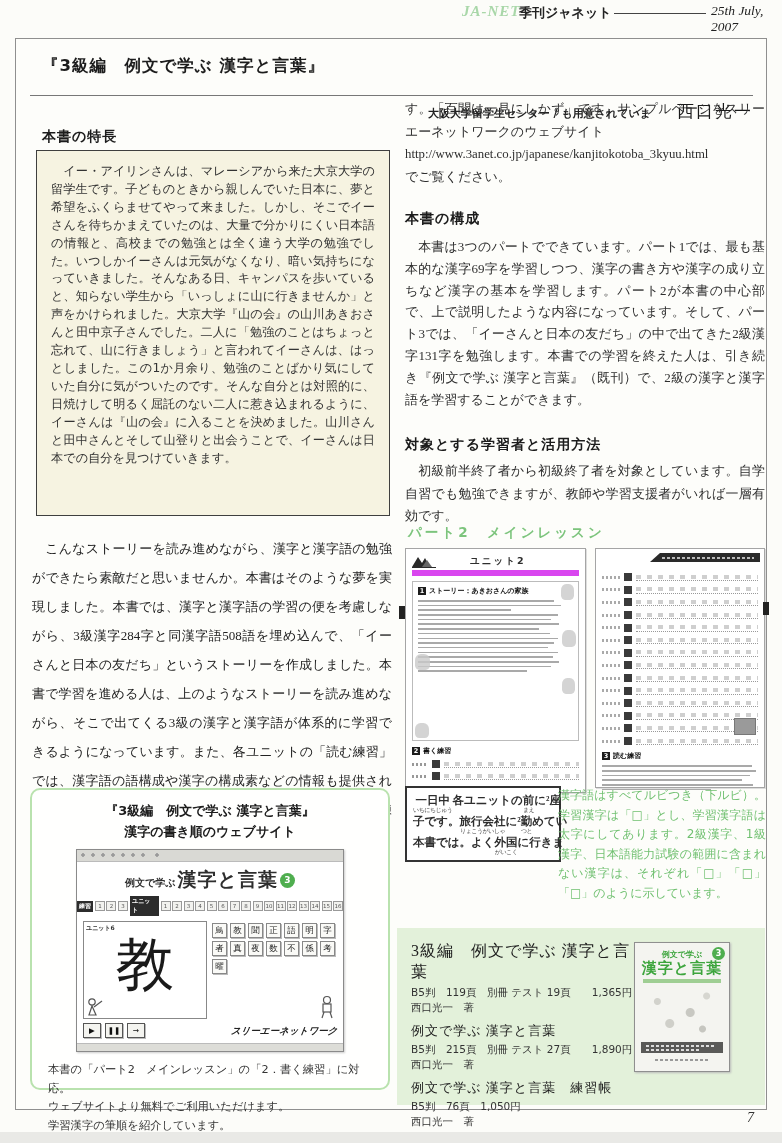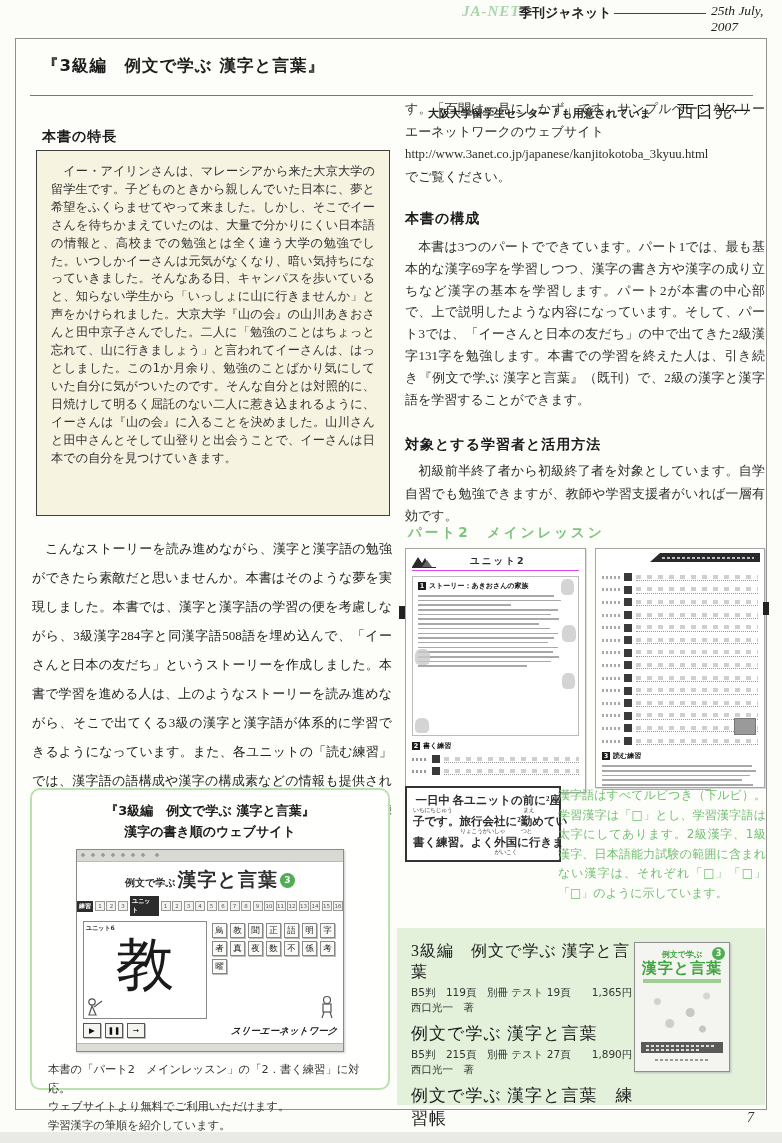--- a/index.html
+++ b/index.html
@@ -44,21 +44,21 @@
   .part2{left:408px;top:524px;font-family:"DejaVu Sans","Liberation Sans",sans-serif;
          font-size:13.5px;letter-spacing:3px;color:#7cc47c;font-weight:bold;}
 
   
   .bpage{background:#fff;border:1px solid #a5a5a5;box-shadow:1px 1px 0 #ddd;}
   .lpage{left:405px;top:548px;width:181px;height:245px;padding:6px;box-sizing:border-box;}
   .rpage{left:595px;top:548px;width:170px;height:240px;padding:6px 6px 4px;box-sizing:border-box;}
   .tabL{left:399px;top:606px;width:6px;height:13px;background:#222;}
   .tabR{left:763px;top:602px;width:6px;height:13px;background:#222;}
 
-  .lp-head{display:flex;align-items:flex-end;gap:8px;border-bottom:1px solid #d946ef;padding-bottom:2px;}
+  .lp-head{display:flex;align-items:flex-end;gap:8px;border-bottom:6px solid #d946ef;padding-bottom:2px;}
   .lp-unit{font-family:"DejaVu Sans",sans-serif;font-weight:bold;font-size:9.5px;letter-spacing:2px;margin-left:26px;}
   .sheet{margin-top:5px;border:1px solid #bbb;padding:4px 5px;position:relative;height:150px;}
   .secband{display:flex;align-items:center;gap:3px;margin-bottom:4px;}
   .numbox{background:#1c1c1c;color:#fff;font-family:"DejaVu Sans",sans-serif;font-weight:bold;
           font-size:6.5px;width:8px;height:8px;line-height:8px;text-align:center;flex:0 0 auto;}
   .seclab{font-family:"DejaVu Sans",sans-serif;font-weight:bold;font-size:7px;color:#111;}
   .glines div{height:1.6px;background:#a9a9a9;margin:3.1px 0;}
   .figblob{position:absolute;background:#c9c9c9;border-radius:40% 40% 30% 30%;opacity:.8;}
   .lp-write{margin-top:5px;}
   .wrow{display:flex;align-items:center;gap:4px;margin-top:4px;}
@@ -122,21 +122,21 @@
   .ctrl{border:1px solid #555;background:#f4f4f0;width:16px;height:13px;font-size:7.5px;line-height:13px;
         text-align:center;font-family:"DejaVu Sans",sans-serif;color:#111;box-shadow:1px 1px 0 #bbb;}
   .brand{margin-left:auto;font-style:italic;font-weight:bold;font-size:9.5px;color:#222;
          font-family:"Liberation Serif",serif;transform:skewX(-8deg);}
   .person{position:absolute;}
   .web-caption{margin:9px 16px 0;font-family:"DejaVu Sans","Liberation Sans",sans-serif;font-size:11.3px;line-height:18.5px;color:#333;}
 
   
   .bookpanel{left:397px;top:928px;width:368px;height:177px;background:#e3f1da;}
   .books{position:absolute;left:14px;top:6px;width:230px;}
-  .bk-title{font-size:17px;color:#1e1e1e;letter-spacing:1px;margin-top:7px;}
+  .bk-title{font-size:13px;color:#1e1e1e;letter-spacing:1px;margin-top:7px;}
   .bk-title.big{font-size:16px;}
   .bk-meta{font-family:"DejaVu Sans",sans-serif;font-size:10.5px;color:#333;margin-top:3px;}
   .bk-author{font-family:"DejaVu Sans",sans-serif;font-size:10.5px;color:#333;margin-top:1px;}
   .cover{position:absolute;left:237px;top:14px;width:94px;height:128px;background:#f4f4f0;border:1px solid #8f8f8f;
          box-shadow:1px 1px 2px #bbb;overflow:hidden;}
   .cv-top{text-align:center;margin-top:6px;position:relative;}
   .cv-small{font-family:"DejaVu Sans",sans-serif;font-weight:bold;font-size:8px;color:#3da53d;}
   .cv-big{font-family:"DejaVu Sans",sans-serif;font-weight:bold;font-size:15px;color:#3da53d;letter-spacing:1px;line-height:16px;}
   .cv-badge{position:absolute;right:4px;top:-2px;width:13px;height:13px;border-radius:50%;background:#4fae4f;
             color:#fff;font-size:8px;font-weight:bold;line-height:13px;text-align:center;font-family:"DejaVu Sans",sans-serif;}
@@ -330,21 +330,21 @@
         <div style="width: 70%;"></div>
       </div>
     <div class="rp-img"></div>
   </div>
   <div class="abs tabL"></div>
   <div class="abs tabR"></div>
 
   <div class="abs excerpt" id="excerpt">
       <div class="exline"><span class="seg"><span>一日中</span><span class="rt">いちにちじゅう</span></span><span class="seg"><span>各ユニットの</span></span><span class="seg"><span>前</span><span class="rt">まえ</span></span><span class="seg"><span>に²座</span></span></div>
       <div class="exline"><span class="seg"><span>子です。</span></span><span class="seg"><span>旅行会社</span><span class="rt">りょこうがいしゃ</span></span><span class="seg"><span>に²</span></span><span class="seg"><span>勤</span><span class="rt">つと</span></span><span class="seg"><span>めてい</span></span></div>
-      <div class="exline"><span class="seg"><span>書く練習。よく</span></span><span class="seg"><span>外国</span><span class="rt">がいこく</span></span><span class="seg"><span>に行きま</span></span></div>
+      <div class="exline"><span class="seg"><span>本書では。よく</span></span><span class="seg"><span>外国</span><span class="rt">がいこく</span></span><span class="seg"><span>に行きま</span></span></div>
     </div>
 
   <div class="abs greennote">漢字語はすべてルビつき（下ルビ）。学習漢字は「□」とし、学習漢字語は太字にしてあります。2級漢字、1級漢字、日本語能力試験の範囲に含まれない漢字は、それぞれ「□」「□」「□」のように示しています。</div>
 
   <div class="abs webbox">
     <div class="web-titles">
       <div>『3級編　例文で学ぶ 漢字と言葉』</div>
       <div>漢字の書き順のウェブサイト</div>
     </div>
     <div class="browser">

